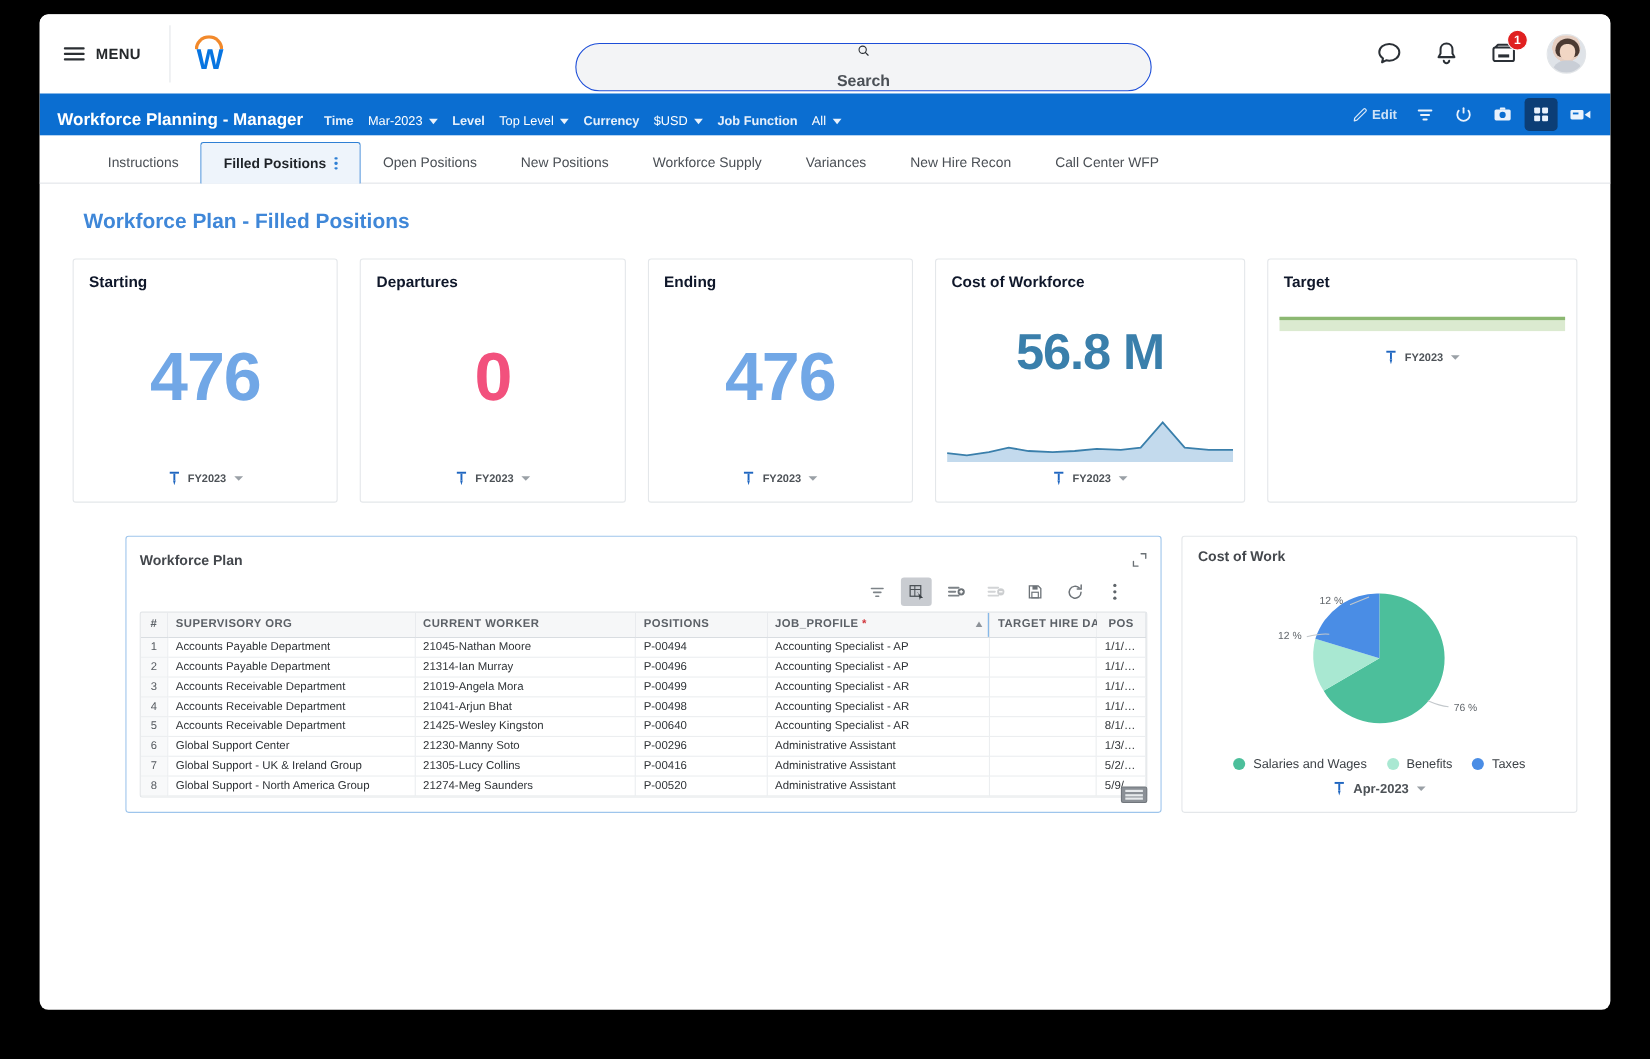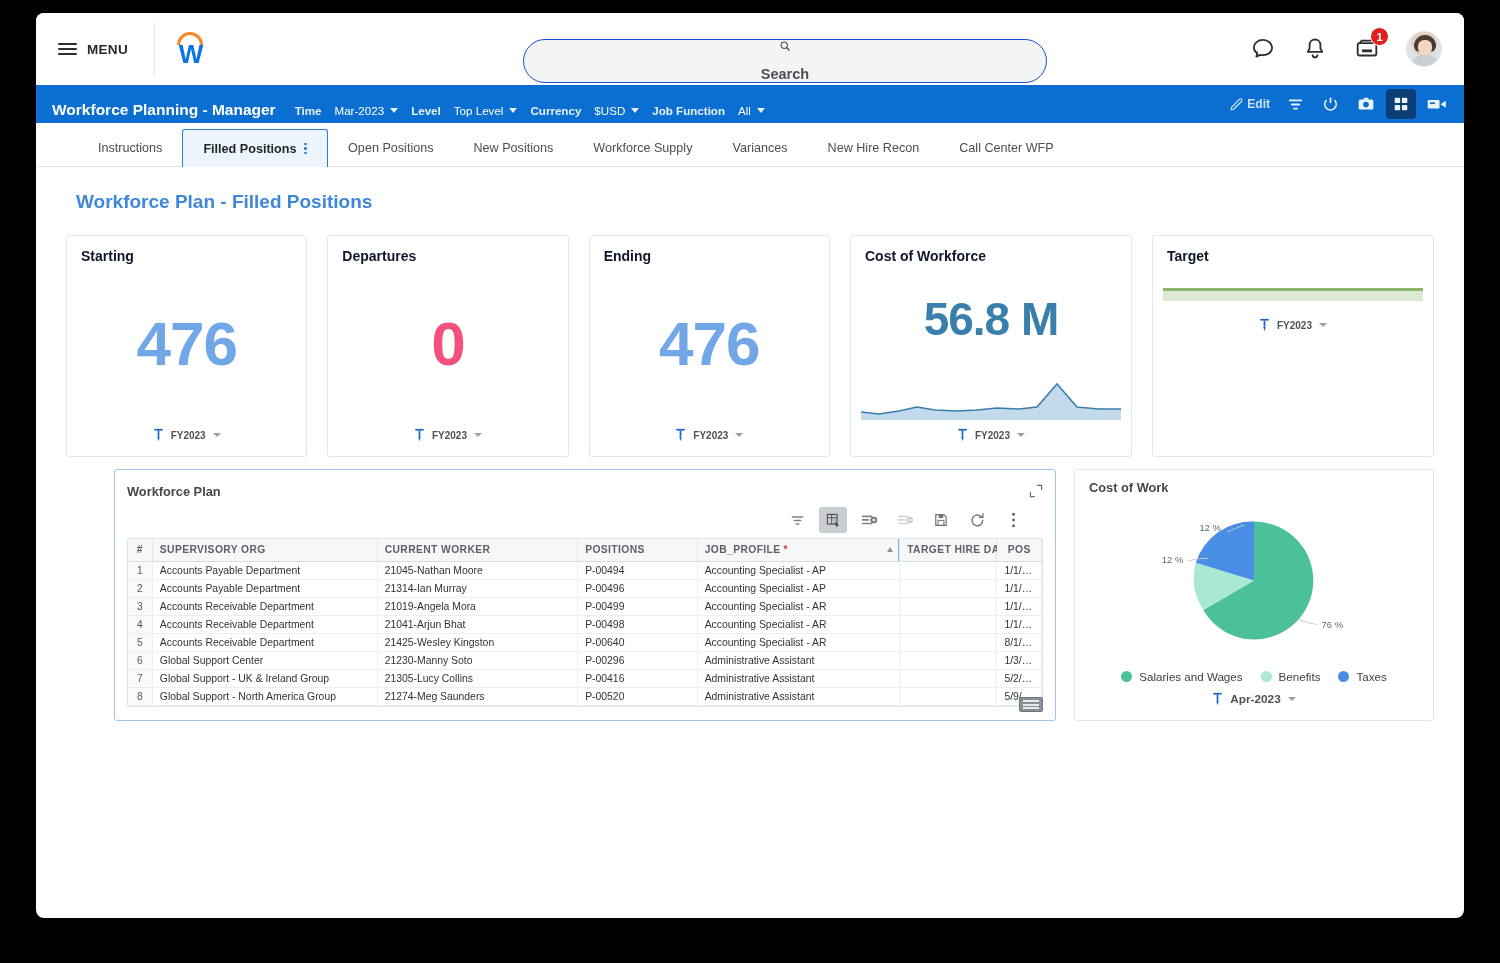--- a/index.html
+++ b/index.html
@@ -148,21 +148,21 @@
     height: 22px; cursor: pointer;
   }
   .pin { width: 11px; height: 14px; display: block; }
   .kpi-foot .pt { font-size: 10px; color: #4d5257; font-weight: 600; }
   .chev-g {
     width: 0; height: 0; border-left: 4px solid transparent;
     border-right: 4px solid transparent; border-top: 4.5px solid #9aa0a6;
   }
 
   
-  .lower { display: flex; gap: 18px; margin-top: 12px; padding-left: 48px; }
+  .lower { display: flex; gap: 18px; margin-top: 30px; padding-left: 48px; }
   .panel-grid {
     width: 942px; background: #fff;
     border: 1.6px solid #9ec5ec; border-radius: 3px;
     padding: 10px 12px 10px 12px; position: relative; height: 252px;
   }
   .panel-head { display: flex; align-items: center; justify-content: space-between; height: 22px; }
   .panel-title { font-size: 12.8px; font-weight: 700; color: #44484d; }
   .grid-toolbar {
     display: flex; align-items: center; justify-content: flex-end;
     gap: 8px; height: 36px; padding-right: 16px;

